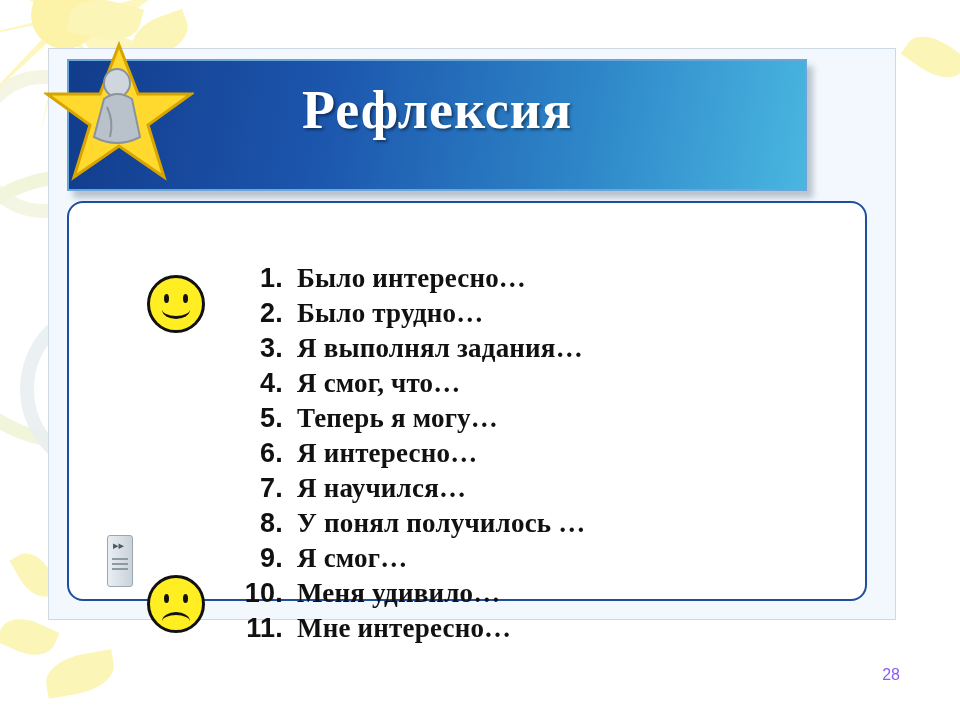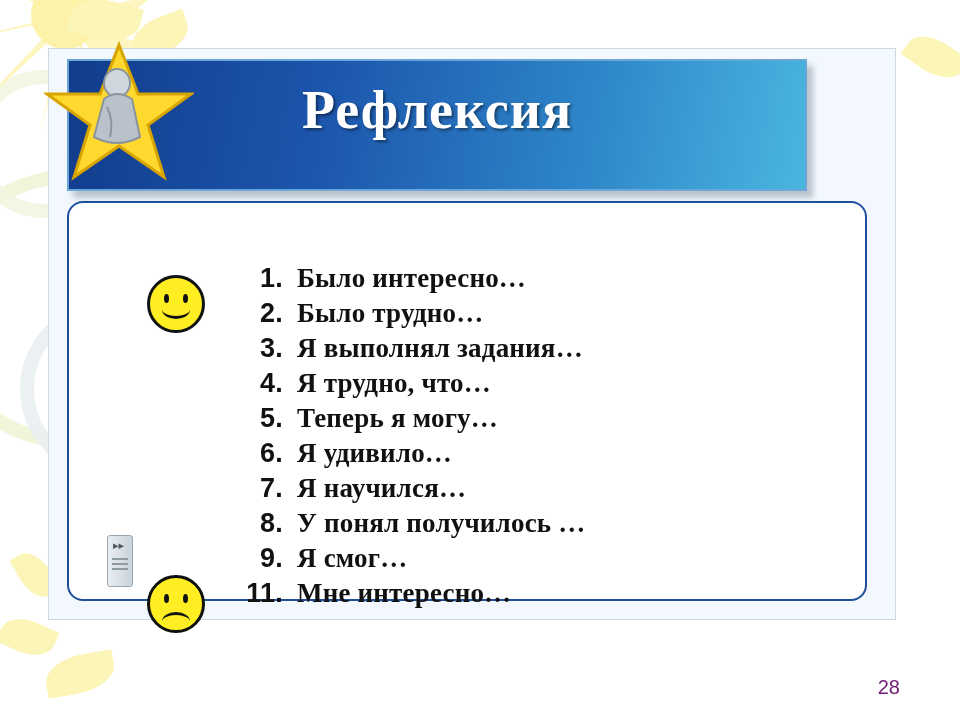--- a/index.html
+++ b/index.html
@@ -203,24 +203,24 @@
     left: 5px;
     font-size: 11px;
     color: #4c5761;
     line-height: 11px;
   }
 
   
   .page-number {
     position: absolute;
     right: 60px;
-    bottom: 21px;
+    bottom: 36px;
     font-family: "Liberation Sans", sans-serif;
-    font-size: 20px;
-    color: #701a75;
+    font-size: 16px;
+    color: #8b5cf6;
   }
 </style>
 </head>
 <body>
 
 <div class="bg-layer">
   <div class="bg-circle-pale c1"></div>
   <div class="bg-circle-pale c2"></div>
   <div class="bg-circle-pale c3"></div>
 
@@ -284,41 +284,45 @@
       <div class="list-row">
         <span class="row-num">2.</span>
         <span class="row-text">Было трудно…</span>
       </div>
       <div class="list-row">
         <span class="row-num">3.</span>
         <span class="row-text">Я выполнял задания…</span>
       </div>
       <div class="list-row">
         <span class="row-num">4.</span>
-        <span class="row-text">Я трудно, что…</span>
+        <span class="row-text">Я смог, что…</span>
       </div>
       <div class="list-row">
         <span class="row-num">5.</span>
         <span class="row-text">Теперь я могу…</span>
       </div>
       <div class="list-row">
         <span class="row-num">6.</span>
-        <span class="row-text">Я удивило…</span>
+        <span class="row-text">Я интересно…</span>
       </div>
       <div class="list-row">
         <span class="row-num">7.</span>
         <span class="row-text">Я научился…</span>
       </div>
       <div class="list-row">
         <span class="row-num">8.</span>
         <span class="row-text">У понял получилось …</span>
       </div>
       <div class="list-row">
         <span class="row-num">9.</span>
         <span class="row-text">Я смог…</span>
+      </div>
+      <div class="list-row">
+        <span class="row-num">10.</span>
+        <span class="row-text">Меня удивило…</span>
       </div>
       <div class="list-row">
         <span class="row-num">11.</span>
         <span class="row-text">Мне интересно…</span>
       </div>
     </div>
   </div>
 
   <div class="side-tab">
     <span class="arrows">▸▸</span>

